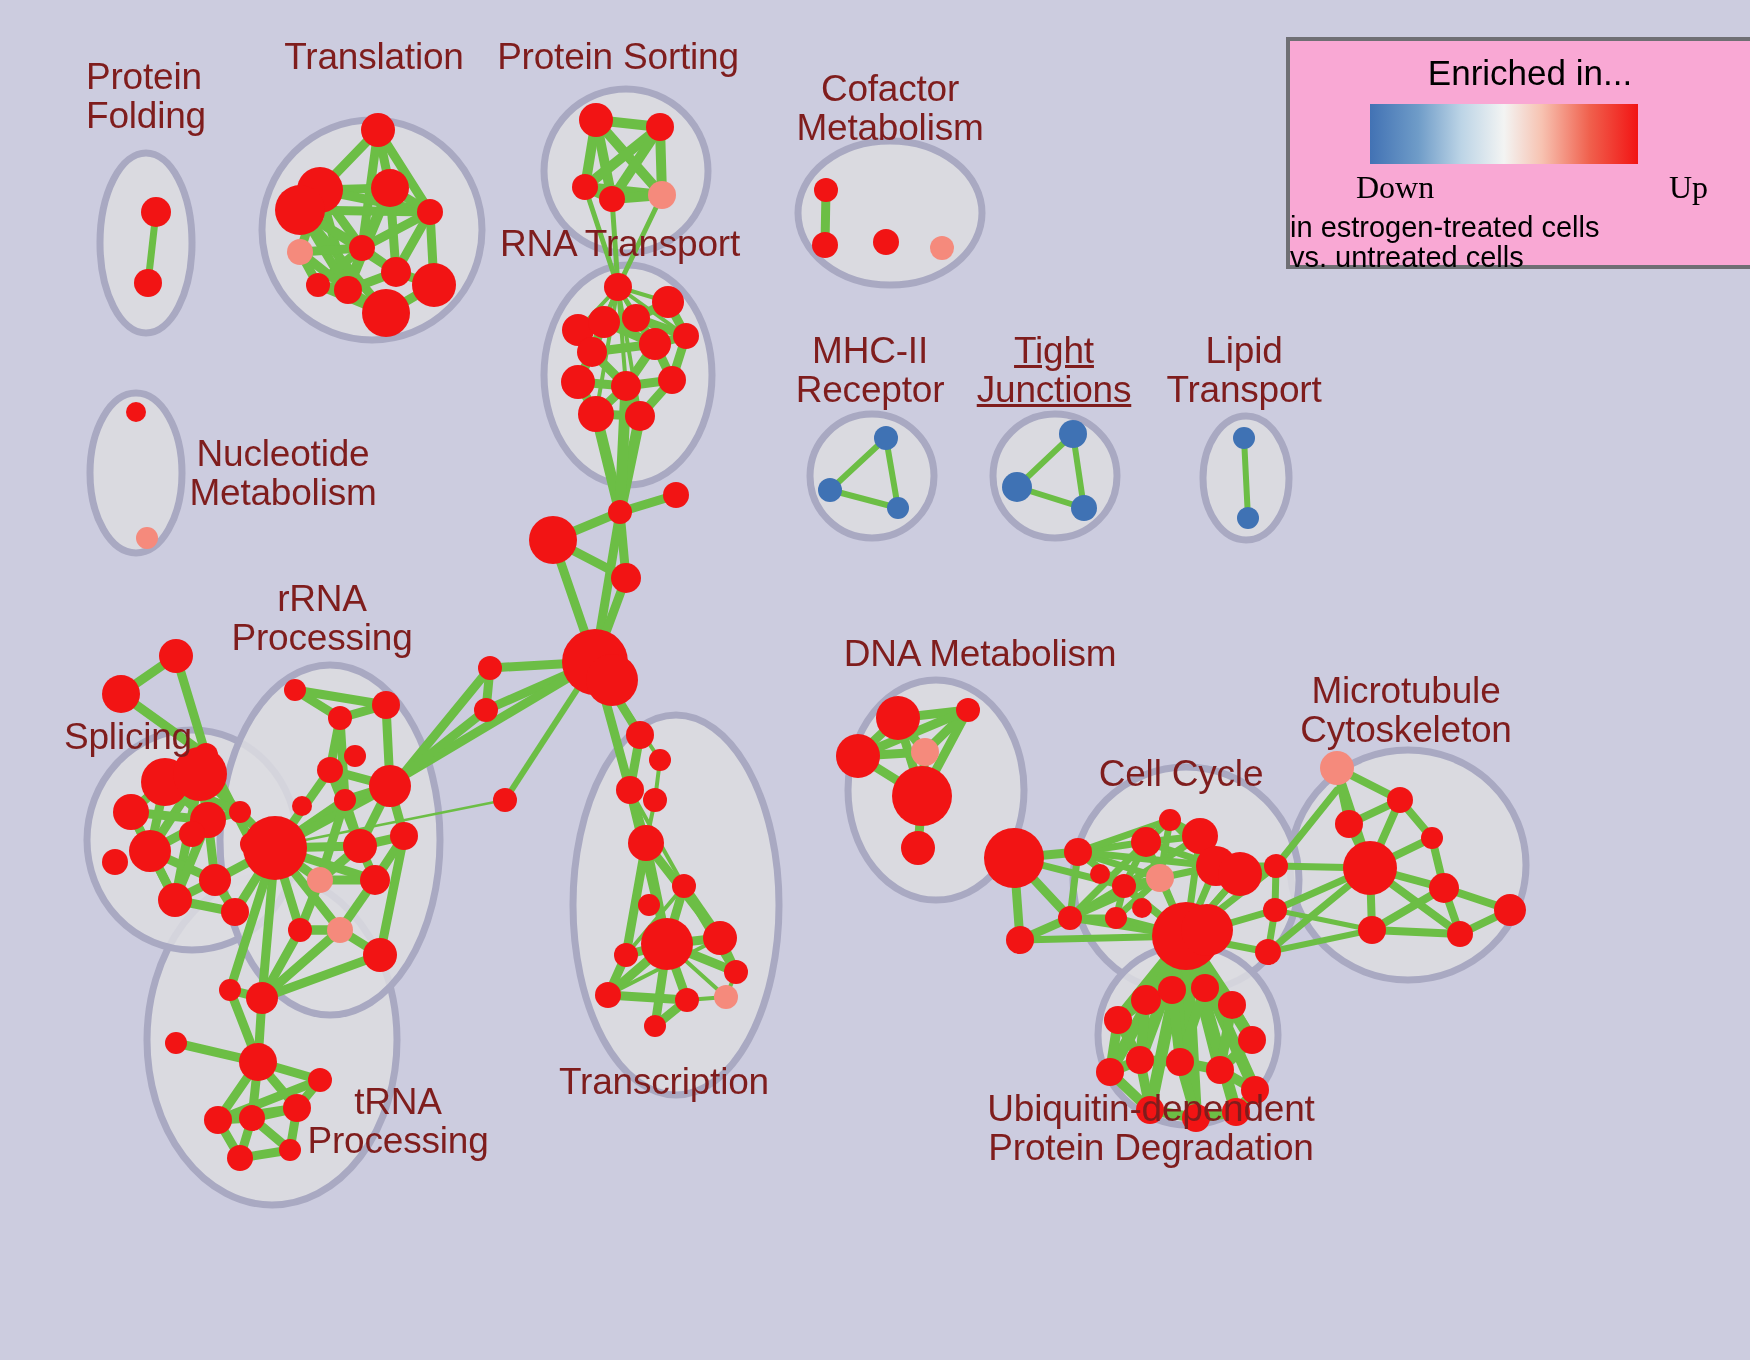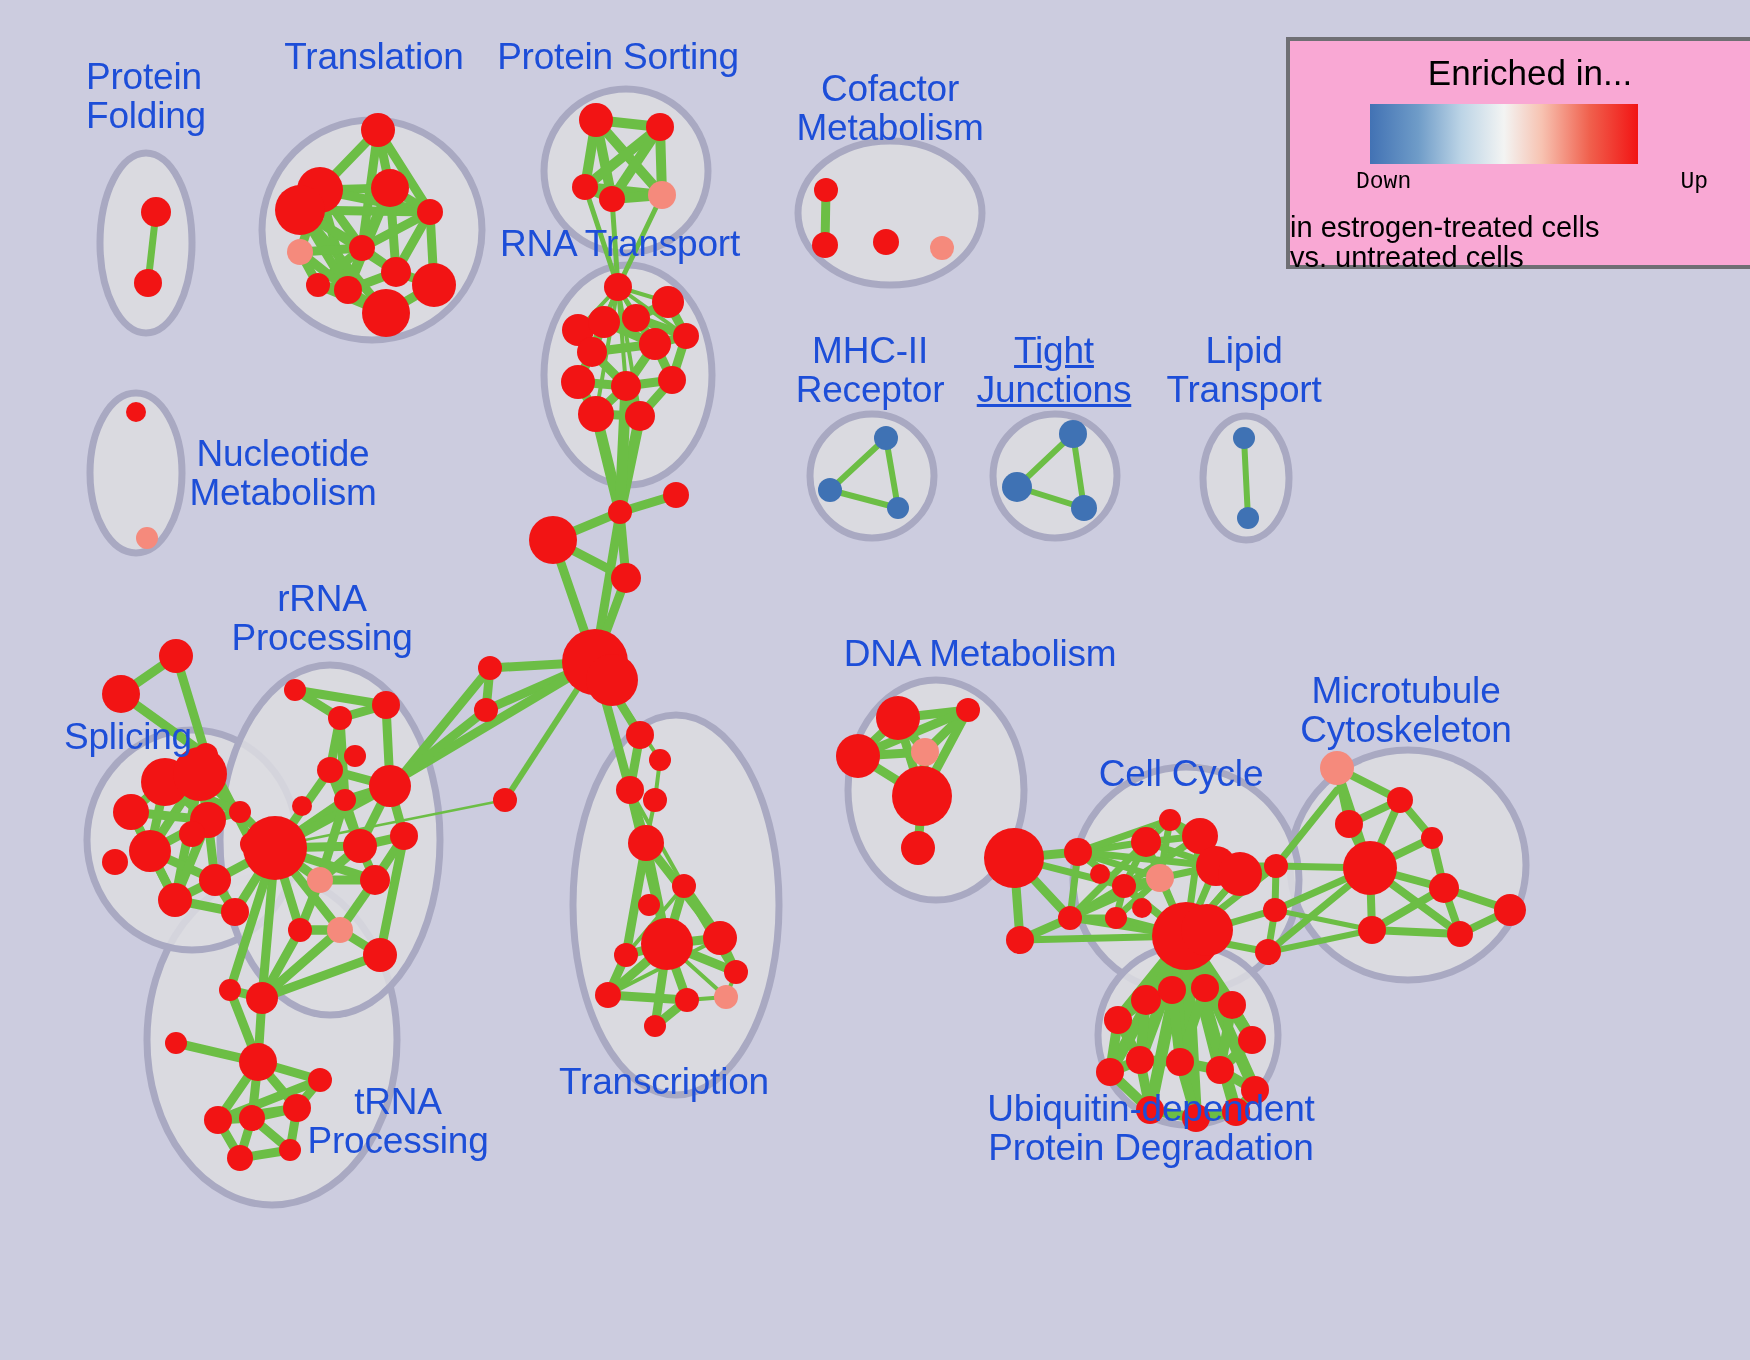--- a/index.html
+++ b/index.html
@@ -6,21 +6,21 @@
   #stage{
     position:relative;
     width:1750px;height:1360px;
     background:#ccccdf;
     font-family:"Liberation Sans", sans-serif;
     overflow:hidden;
   }
   #net{position:absolute;left:0;top:0;width:1750px;height:1360px;}
   .lbl{
     position:absolute;
-    color:#1d4ed8;
+    color:#7f1d1d;
     font-size:37px;
     line-height:1.05;
     font-family:"Liberation Sans", sans-serif;
     white-space:pre;
     letter-spacing:-0.2px;
   }
   .lbl.c{text-align:center;transform:translateX(-50%);}
   .lbl.l{text-align:left;}
   
   #legend{
@@ -34,22 +34,22 @@
   #legend-title{
     position:absolute;left:0;top:12px;width:100%;
     text-align:center;font-size:35px;color:#000;
     font-family:"Liberation Sans", sans-serif;
   }
   #legend-bar{
     position:absolute;left:80px;top:63px;width:268px;height:60px;
     background:linear-gradient(to right,#4272b4 0%,#6f9cc8 18%,#bcd4e6 34%,#f3f4f3 50%,#f7c3b2 64%,#f0604d 82%,#f21414 100%);
   }
   .legend-end{
-    position:absolute;top:128px;font-size:23px;color:#000;
-    font-family:Liberation Mono, monospace;
+    position:absolute;top:128px;font-size:32px;color:#000;
+    font-family:Liberation Serif, serif;
   }
   #legend-down{left:66px;}
   #legend-up{right:62px;}
   #legend-sub1,#legend-sub2{
     position:absolute;left:0;width:100%;text-align:left;
     font-size:29px;color:#000;font-family:"Liberation Sans", sans-serif;
   }
   #legend-sub1{top:170px;}
   #legend-sub2{top:200px;}
 </style>

